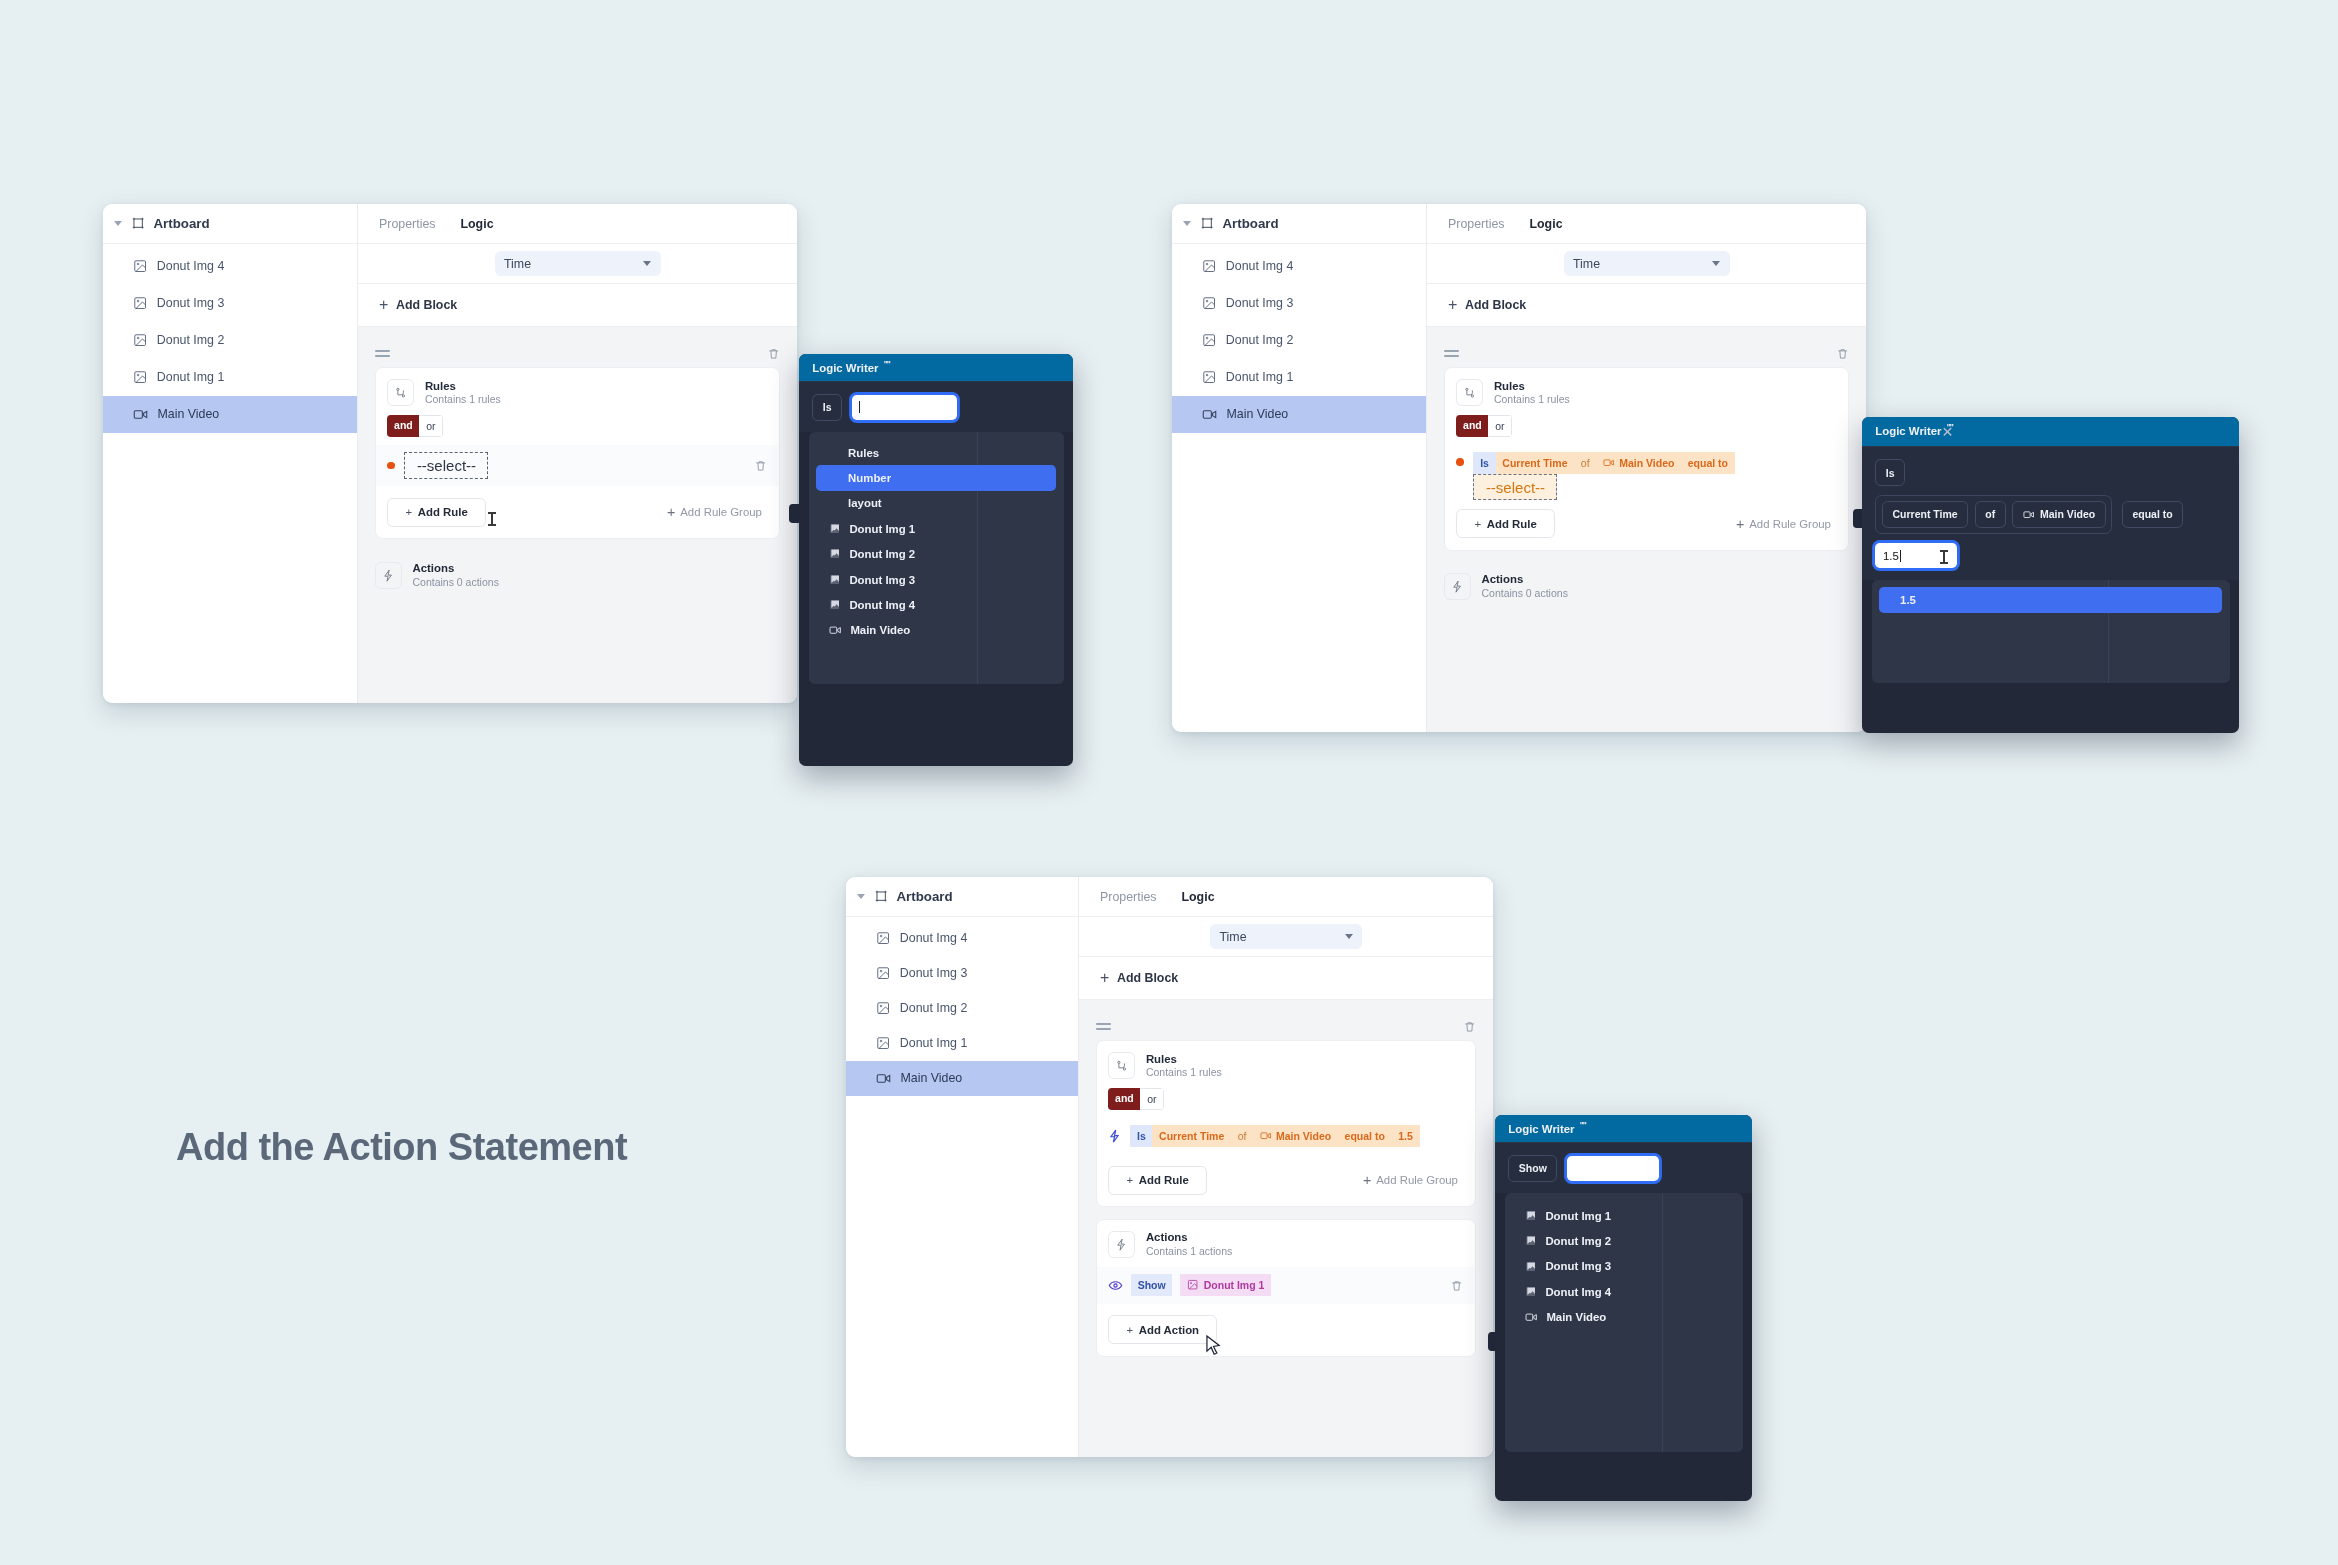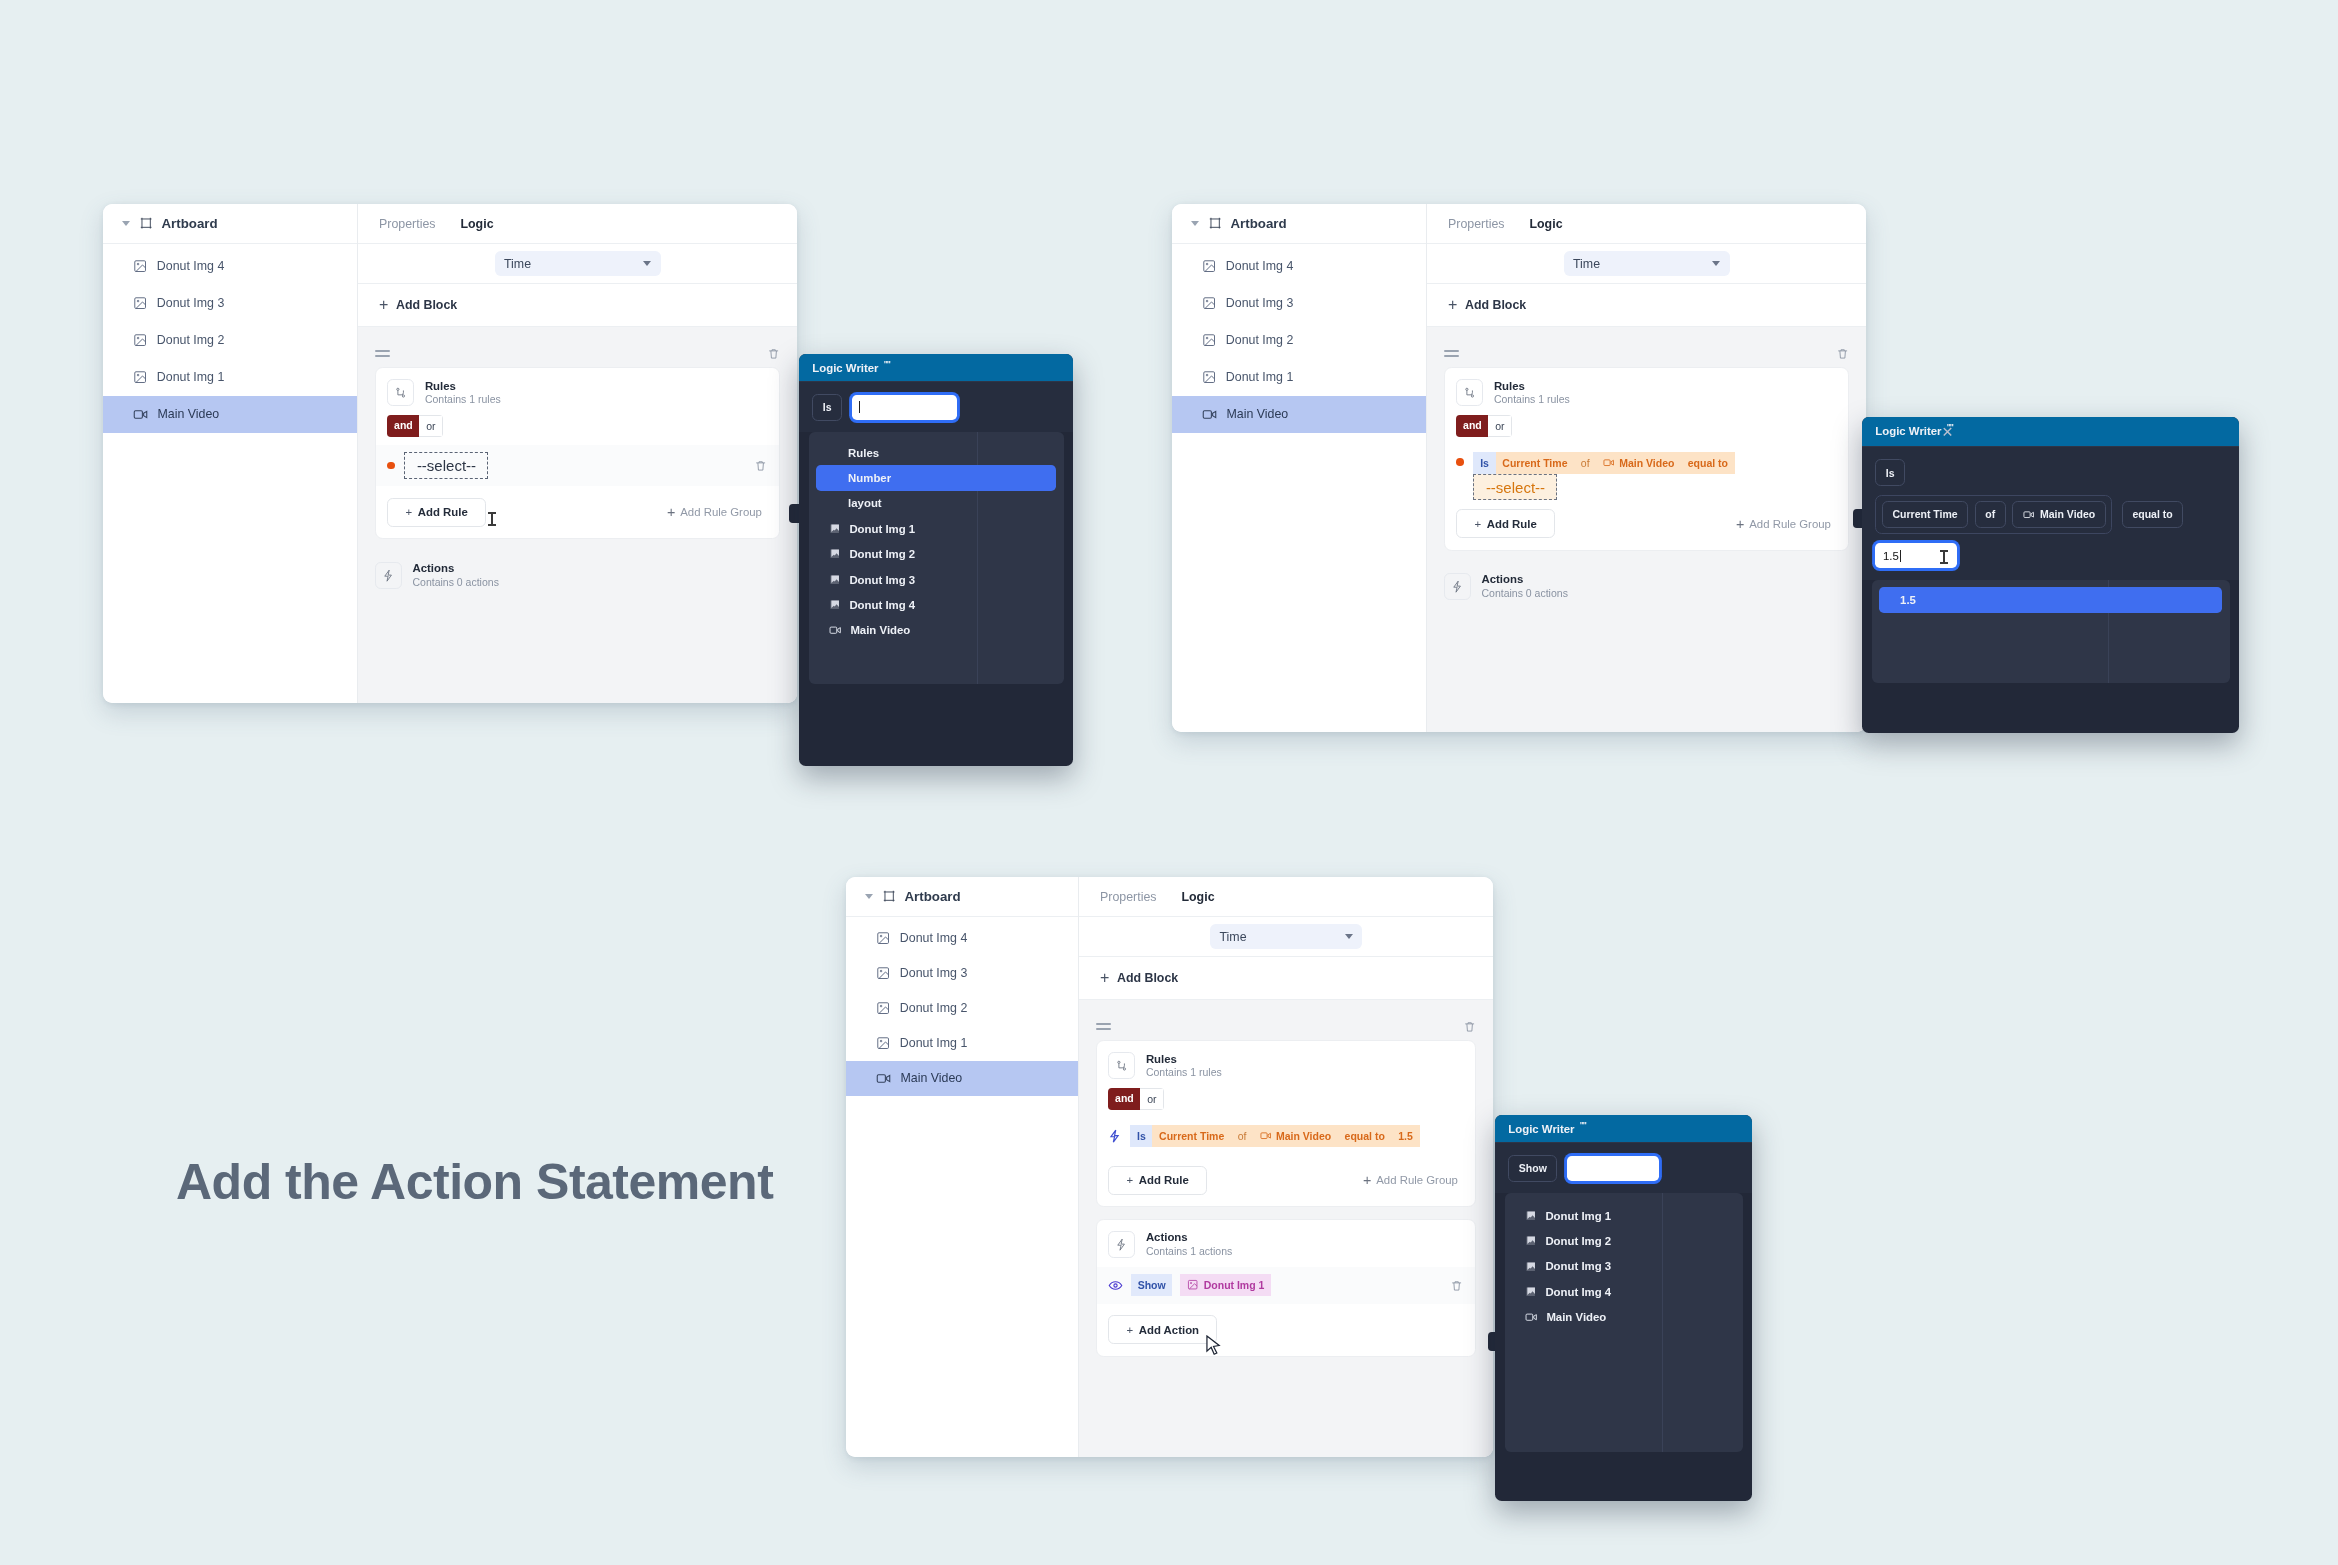--- a/index.html
+++ b/index.html
@@ -12,41 +12,41 @@
   .stage { position: relative; width: 2339px; height: 1566px; }
 
   
   .heading {
     position: absolute;
     font-weight: bold;
     color: #5b6879;
     letter-spacing: -0.5px;
   }
   #h-top { top: 88px; left: 0; width: 2339px; text-align: center; font-size: 44px; }
-  #h-bottom { top: 1153px; left: 176px; font-size: 50px; }
+  #h-bottom { top: 1126px; left: 176px; font-size: 38px; }
 
   
   .panel {
     position: absolute;
     background: #ffffff;
     border-radius: 9.5px;
     box-shadow: 0 9.5px 25px rgba(70,95,120,0.20), 0 1.9px 5.7px rgba(70,95,120,0.10);
     display: flex;
     overflow: hidden;
   }
   .sidebar {
     background: #ffffff;
     border-right: 1px solid #e9ecef;
     flex: 0 0 auto;
     display: flex; flex-direction: column;
   }
   .sb-head {
     display: flex; align-items: center; gap: 8.6px;
     border-bottom: 1px solid #eceff2;
-    padding-left: 19px;
+    padding-left: 11px;
   }
   .caret { width: 0; height: 0; border-left: 4.8px solid transparent; border-right: 4.8px solid transparent; border-top: 5.7px solid #9aa4b2; }
   .sb-head-label { font-size: 13.3px; font-weight: bold; color: #2f3b4d; }
   .sb-list { padding-top: 3.8px; }
   .sb-item {
     display: flex; align-items: center; gap: 9.5px;
     padding-left: 30px;
     font-size: 12.4px; color: #48556b;
   }
   .sb-item.selected { background: #b6c7f2; color: #2b3a56; }

